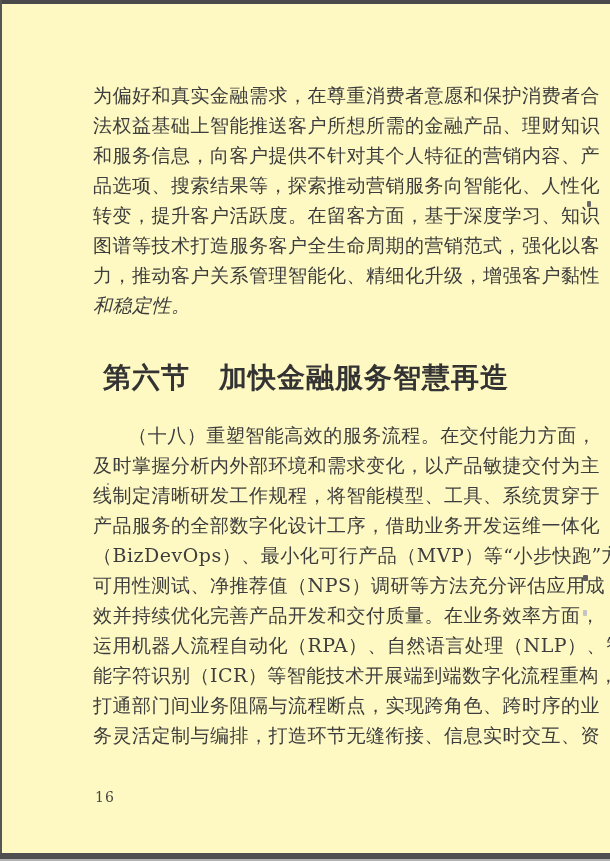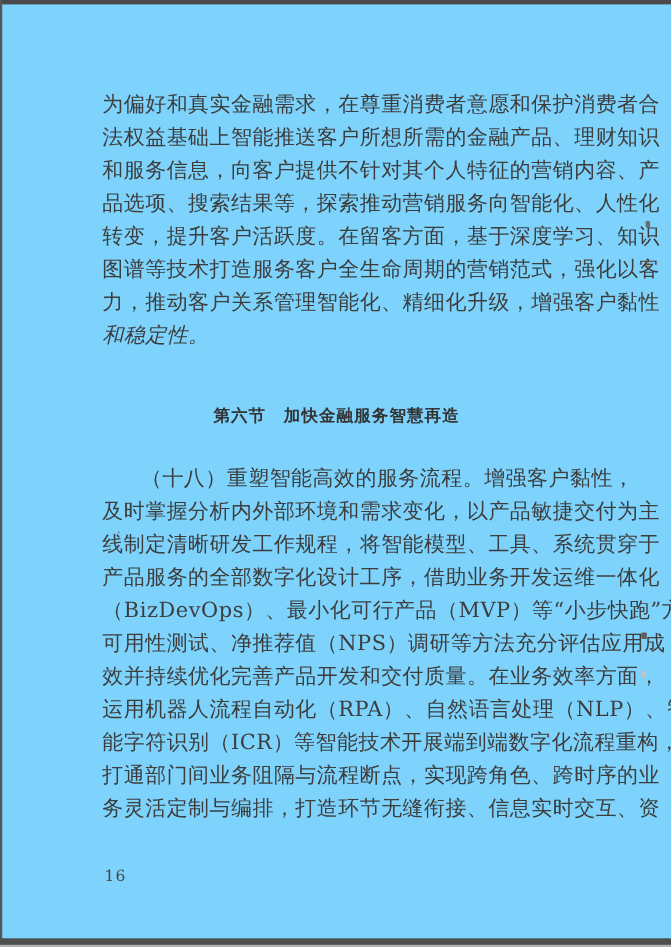--- a/index.html
+++ b/index.html
@@ -1,20 +1,20 @@
 <!DOCTYPE html>
 <html><head>
 <meta charset="utf-8">
 <style>
   html, body { margin: 0; padding: 0; background: #e9e9e9; }
   .page {
     position: relative;
     width: 610px;
     height: 861px;
-    background: #7dd3fc;
+    background: #fef9c3;
     overflow: hidden;
     font-family: "DejaVu Serif", "Liberation Serif", serif;
   }
   
   .scan-band-top    { position: absolute; left: 0; top: 0; width: 610px; height: 4px; background: #4a4a4a; }
   .scan-band-left   { position: absolute; left: 0; top: 0; width: 2px; height: 861px; background: #565656; }
   .scan-band-bottom { position: absolute; left: 0; top: 853px; width: 610px; height: 6px; background: #4f4f4f; }
   .scan-band-bottom-light { position: absolute; left: 0; top: 859px; width: 610px; height: 2px; background: #b2b2b2; }
   
   .speck { position: absolute; border-radius: 1px; }
@@ -40,21 +40,21 @@
   }
   .line.no-stretch { text-align: right; text-align-last: left; font-style: italic; -moz-text-align-last: left; }
   .line.indent { text-indent: 1.85em; }
   .section-heading {
     position: absolute;
     left: 93px;
     top: 363px;
     width: 426px;
     height: 30px;
     line-height: 30px;
-    font-size: 15px;
+    font-size: 28px;
     font-weight: bold;
     color: #333333;
     text-align: center;
     letter-spacing: 1px;
   }
   .page-number {
     position: absolute;
     left: 95px;
     top: 789px;
     font-size: 14px;
@@ -84,21 +84,21 @@
     <div class="line">品选项、搜索结果等，探索推动营销服务向智能化、人性化</div>
     <div class="line">转变，提升客户活跃度。在留客方面，基于深度学习、知识</div>
     <div class="line">图谱等技术打造服务客户全生命周期的营销范式，强化以客</div>
     <div class="line">力，推动客户关系管理智能化、精细化升级，增强客户黏性</div>
     <div class="line no-stretch">和稳定性。</div>
   </div>
 
   <div class="section-heading">第六节　加快金融服务智慧再造</div>
 
   <div class="text-block para-2">
-    <div class="line indent">（十八）重塑智能高效的服务流程。增强客户黏性，</div>
+    <div class="line indent">（十八）重塑智能高效的服务流程。在交付能力方面，</div>
     <div class="line">及时掌握分析内外部环境和需求变化，以产品敏捷交付为主</div>
     <div class="line">线制定清晰研发工作规程，将智能模型、工具、系统贯穿于</div>
     <div class="line">产品服务的全部数字化设计工序，借助业务开发运维一体化</div>
     <div class="line">（BizDevOps）、最小化可行产品（MVP）等“小步快跑”方</div>
     <div class="line">可用性测试、净推荐值（NPS）调研等方法充分评估应用成</div>
     <div class="line">效并持续优化完善产品开发和交付质量。在业务效率方面，</div>
     <div class="line">运用机器人流程自动化（RPA）、自然语言处理（NLP）、智</div>
     <div class="line">能字符识别（ICR）等智能技术开展端到端数字化流程重构，</div>
     <div class="line">打通部门间业务阻隔与流程断点，实现跨角色、跨时序的业</div>
     <div class="line">务灵活定制与编排，打造环节无缝衔接、信息实时交互、资</div>

